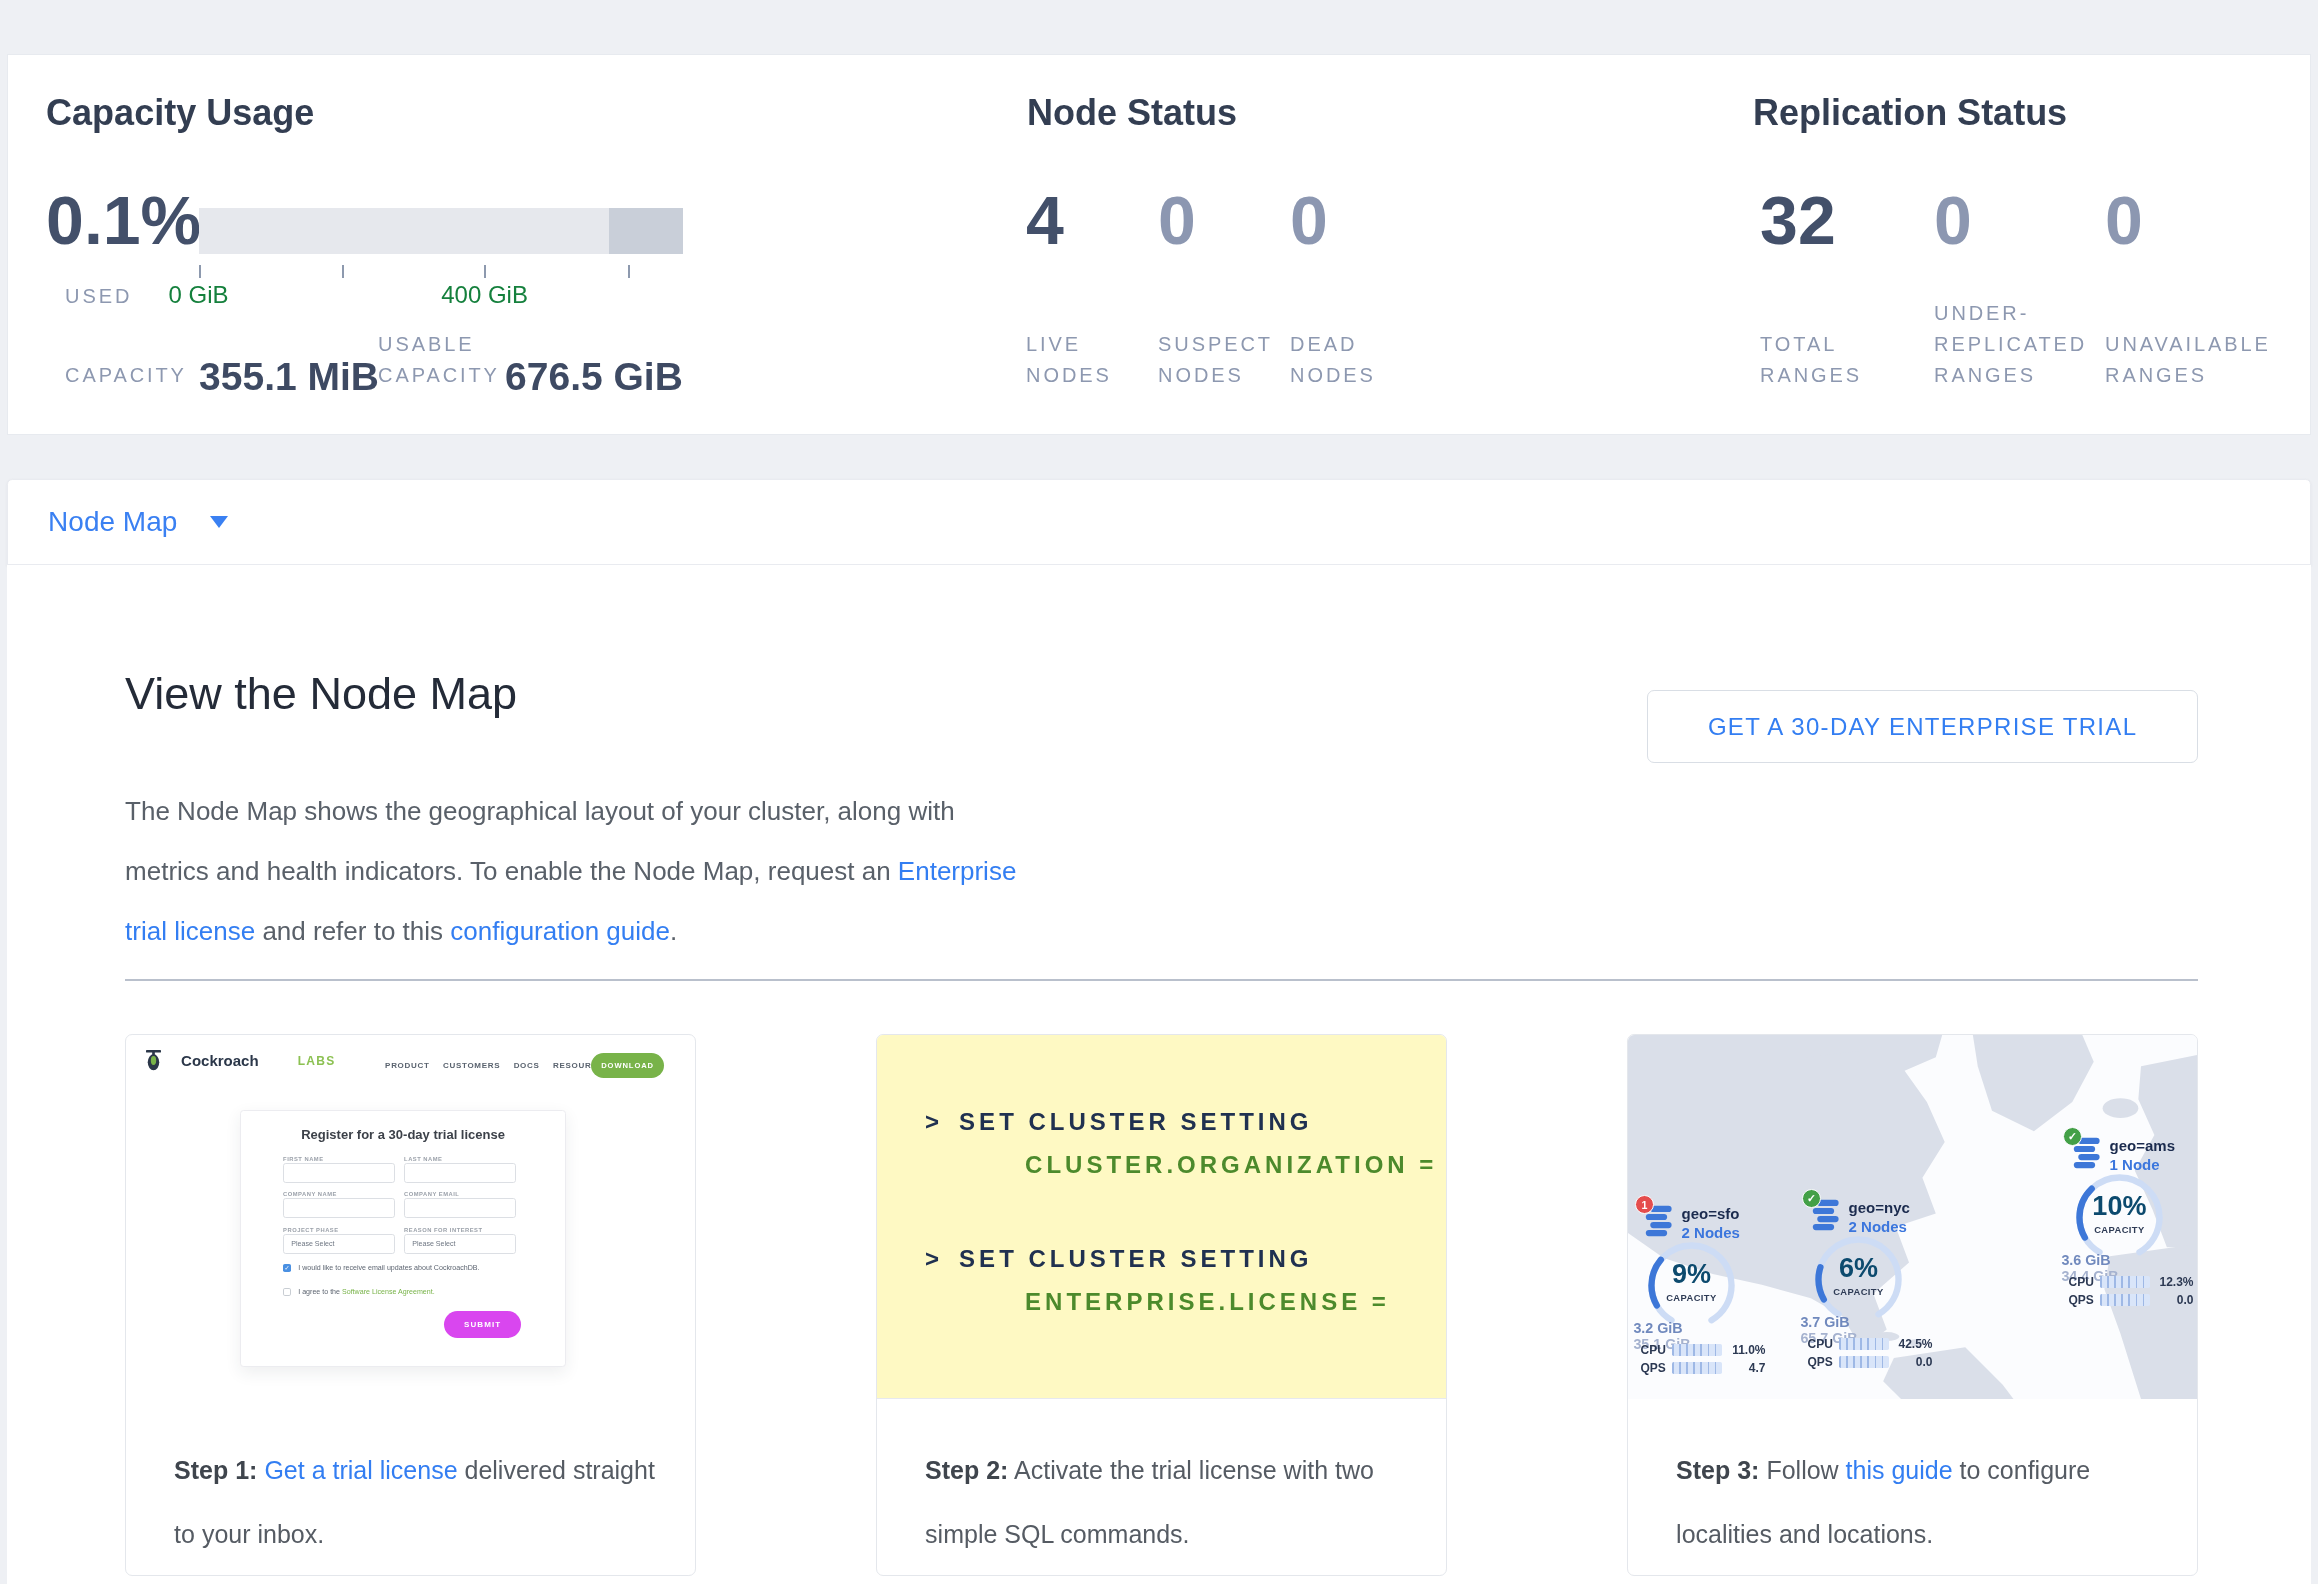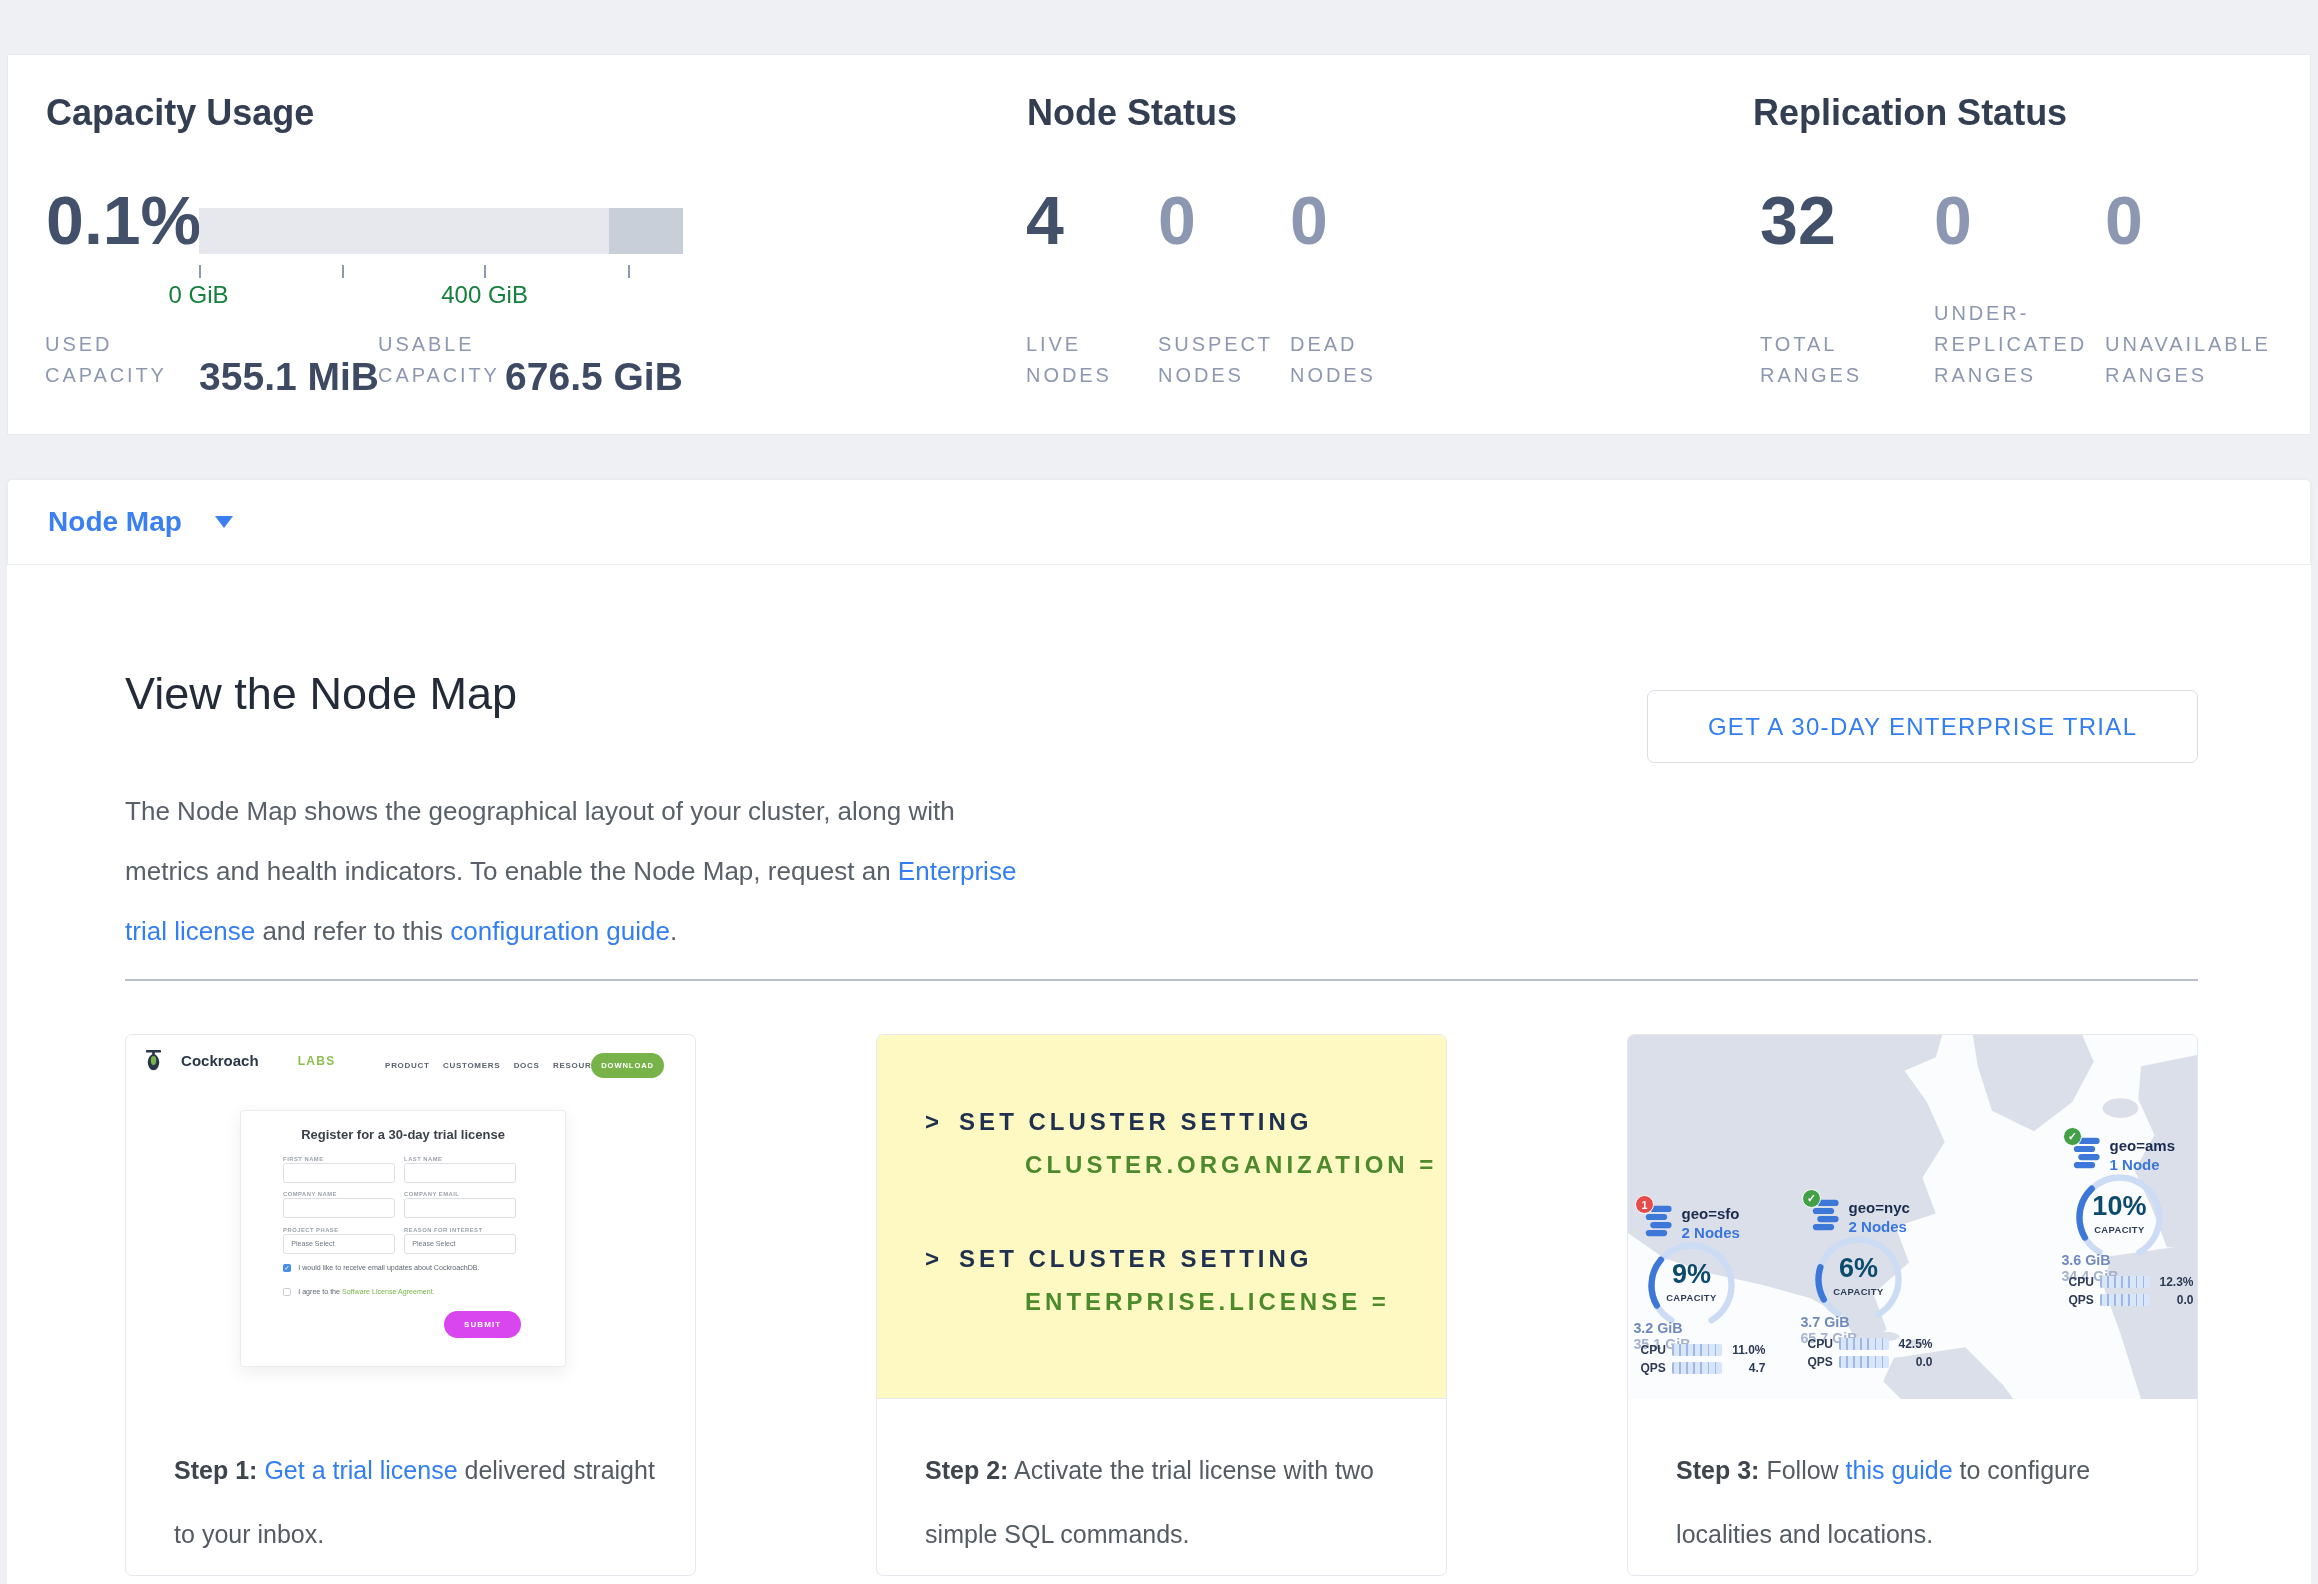--- a/index.html
+++ b/index.html
@@ -15,21 +15,21 @@
   .bar-track { position:absolute; left:191px; top:153px; width:484px; height:46px; background:#e6e8ed; }
   .bar-dark { position:absolute; left:410px; top:0; width:74px; height:46px; background:#c9cfd9; }
   .tick { position:absolute; top:210px; width:1.8px; height:12.5px; background:#8d99ae; }
   .tick-label { position:absolute; top:226px; width:125px; text-align:center; font-size:24px; color:#15803d; }
   .label-block { position:absolute; top:242px; height:94px; display:flex; flex-direction:column; justify-content:flex-end; }
   .label-block div { font-size:20px; letter-spacing:2.9px; color:#8d98b0; line-height:31px; }
   .cap-value { position:absolute; top:300px; font-size:39px; font-weight:700; color:#3e4a63; }
 
   
   .nodemap-bar { position:absolute; left:7.1px; top:434px; width:2304px; height:86px; background:#fff; border:0.9px solid #e9ebf0; border-radius:5.3px 5.3px 0 0; box-shadow:0 1.8px 3.6px rgba(30,40,60,0.05); }
-  .nodemap-link { position:absolute; left:40px; top:26px; display:flex; align-items:center; gap:33px; font-size:28px; color:#3a80f2; cursor:pointer;font-weight:bold; }
+  .nodemap-link { position:absolute; left:40px; top:26px; display:flex; align-items:center; gap:33px; font-size:28px; color:#3a80f2; cursor:pointer; }
   .caret-down { width:0; height:0; border-left:9.8px solid transparent; border-right:9.8px solid transparent; border-top:12.5px solid #3a80f2; }
 
   
   .main { position:absolute; left:7.1px; top:520px; width:2304px; height:1065px; background:#fff; }
   .section-heading { position:absolute; left:118px; top:103px; font-size:45px; font-weight:500; color:#242b38; }
   .intro-para { position:absolute; left:118px; top:216px; font-size:26px; line-height:60px; color:#596069; }
   .link { color:#337ef2; cursor:pointer; text-decoration:none; }
   .trial-button { position:absolute; left:1640px; top:125px; width:551px; height:73px; background:#fff; border:1.8px solid #d9dee5; border-radius:7.1px; color:#337ef2; font-size:24px; letter-spacing:1.3px; display:flex; align-items:center; justify-content:center; cursor:pointer; font-family:"Liberation Sans", sans-serif; }
   .divider { position:absolute; left:118px; top:414px; width:2073px; height:1.8px; background:#b9c0cc; }
 
@@ -99,21 +99,21 @@
     <div class="bar-track">
       <div class="bar-dark"></div>
     </div>
     <div class="tick" style="left:191px;"></div>
     <div class="tick" style="left:334px;"></div>
     <div class="tick" style="left:476px;"></div>
     <div class="tick" style="left:620px;"></div>
     <div class="tick-label" style="left:128px;">0 GiB</div>
     <div class="tick-label" style="left:414px;">400 GiB</div>
 
-    <div class="label-block" style="left:37px;">
+    <div class="label-block" style="left:57px;gap:48px;">
       <div>USED</div>
       <div>CAPACITY</div>
     </div>
     <div class="cap-value" style="left:191px;">355.1 MiB</div>
     <div class="label-block" style="left:370px;">
       <div>USABLE</div>
       <div>CAPACITY</div>
     </div>
     <div class="cap-value" style="left:497px;">676.5 GiB</div>
 

